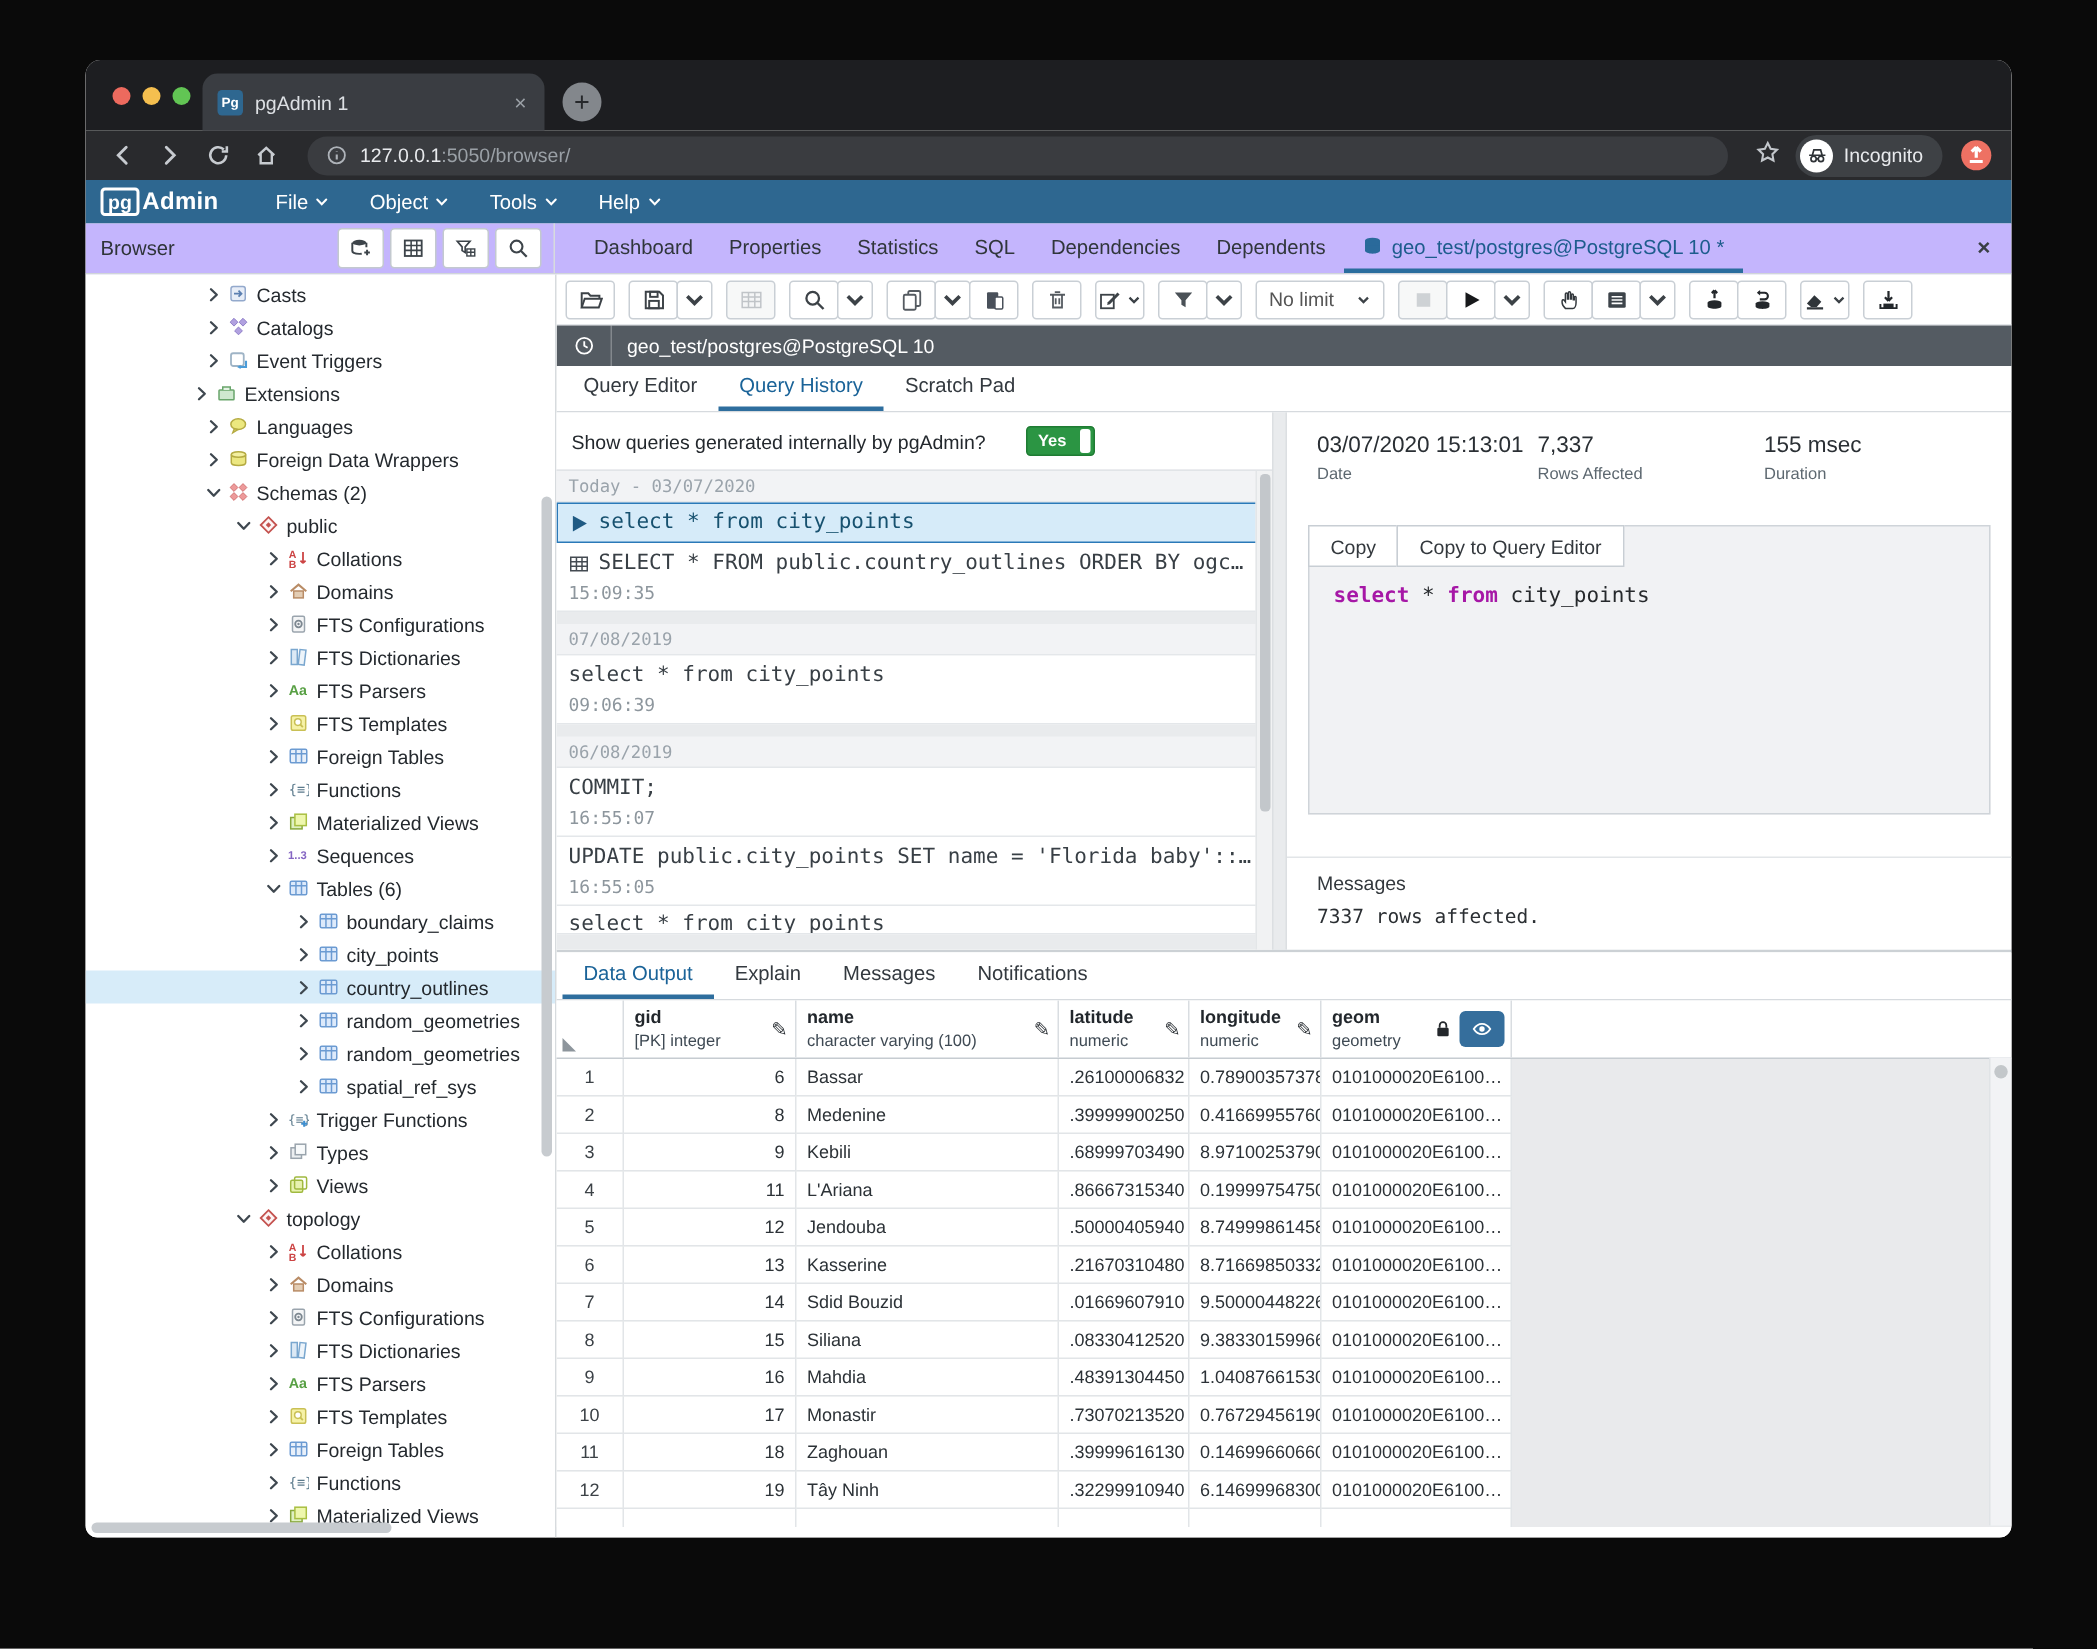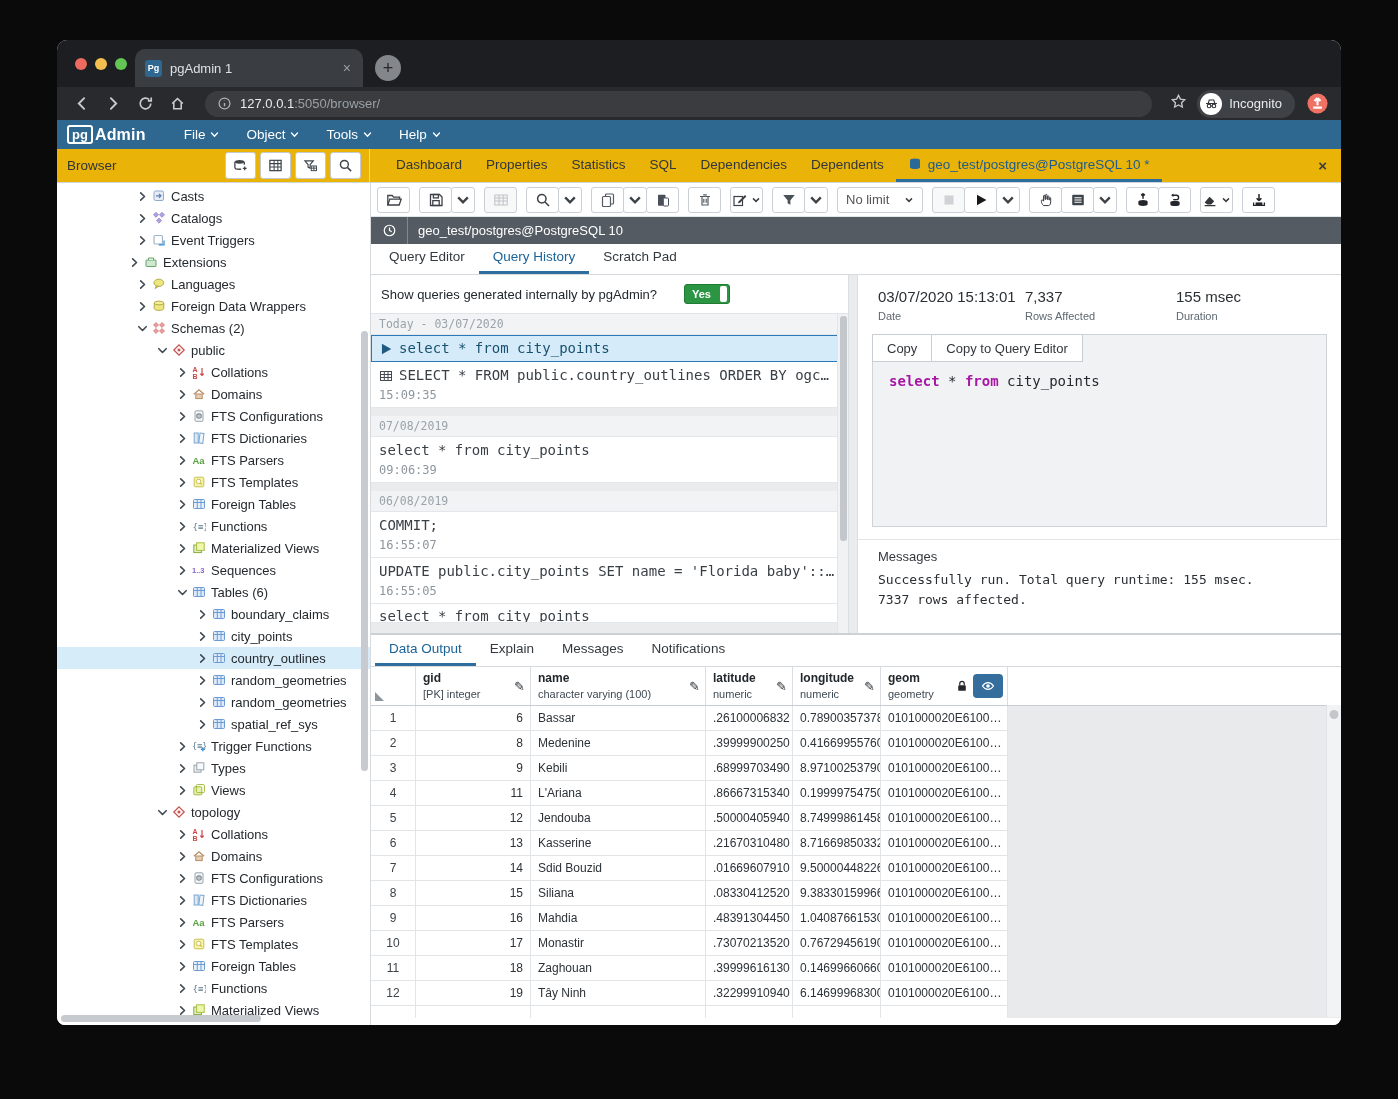--- a/index.html
+++ b/index.html
@@ -44,21 +44,21 @@
 
   
   .appbar{height:29px;background:#2e6790;display:flex;align-items:center;padding:0 10px;flex:none;}
   .logo{display:flex;align-items:center;color:#fff;margin-right:38px;}
   .pgbox{border:2px solid #fff;border-radius:3px;font-size:13px;font-weight:bold;padding:0 3px;line-height:15px;margin-right:2px;}
   .logoname{font-size:16px;font-weight:bold;letter-spacing:.2px;}
   .menu{display:flex;align-items:center;gap:5px;color:#fff;font-size:13.5px;margin-right:27px;}
   .menu .ic{width:9px;height:9px;}
 
   
-  .subbar{height:33px;display:flex;border-bottom:1px solid #d0d5d9;background:#eab308;flex:none;}
+  .subbar{height:33px;display:flex;border-bottom:1px solid #d0d5d9;background:#c4b5fd;flex:none;}
   .subleft{width:313px;display:flex;align-items:center;padding:0 8px 0 10px;border-right:1px solid #d7dbde;box-sizing:border-box;flex:none;}
   .sblabel{font-size:13.5px;color:#2f3439;}
   .sbicons{margin-left:auto;display:flex;gap:4px;}
   .sbtn{width:29px;height:25px;border:1px solid #c3c9cf;border-radius:3px;background:#fff;
         display:flex;align-items:center;justify-content:center;}
   .sbtn .ic{width:15px;height:15px;}
   .maintabs{flex:1;display:flex;align-items:stretch;padding-left:14px;min-width:0;}
   .mtab{display:flex;align-items:center;padding:0 12px;font-size:13.5px;color:#30363b;border-bottom:3px solid transparent;white-space:nowrap;}
   .mtab.act{color:#1d5c8d;border-bottom-color:#2a6d9e;gap:6px;}
   .mtab .ic{width:14px;height:14px;}
@@ -121,21 +121,21 @@
   .hic{width:14px;height:14px;margin-right:6px;flex:none;}
   .htime{font-family:"DejaVu Sans Mono",monospace;font-size:12px;line-height:15px;color:#8d969d;margin-top:3px;}
   .hentry.sel{background:#d6ebf9;border:1px solid #2a79b8;padding:3px 7px 3px;}
   .hentry.sel .hline{color:#17516f;}
   .hentry.sel .htime{color:#233c4e;font-weight:bold;}
   .hentry.partial{height:11px;overflow:hidden;padding-top:3px;}
   .htrack{position:absolute;right:0;top:0;bottom:0;width:10px;background:#f1f2f3;border-left:1px solid #e3e6e8;}
   .hthumb{position:absolute;right:1px;top:2px;width:7px;height:225px;background:#c3c7cb;border-radius:3px;}
   .hdivider{width:8px;background:#e9ebed;border-left:1px solid #dcdfe2;border-right:1px solid #dcdfe2;flex:none;}
 
-  .detail{flex:1;display:flex;flex-direction:column;background:#fff;min-width:0;}
+  .detail{flex:1;display:flex;flex-direction:column;background:#fff;min-width:0;gap:16px;}
   .stats{display:flex;padding:13px 20px 10px;}
   .stat.s0{width:147px;}.stat.s1{width:151px;}
   .sval{font-size:15px;color:#2a2f34;}
   .slab{font-size:11px;color:#5d6870;margin-top:5px;}
   .qbox{margin:2px 14px 0;border:1px solid #cfd4d9;background:#f1f2f4;height:193px;box-sizing:border-box;}
   .qbtns{display:flex;margin:-1px 0 0 -1px;}
   .qbtn{height:28px;background:#fff;border:1px solid #c8ced4;font-size:13px;color:#33383d;
         display:flex;align-items:center;padding:0 14px;box-sizing:border-box;}
   .qbtn + .qbtn{margin-left:-1px;}
   .qsql{padding:11px 16px;font-family:"DejaVu Sans Mono",monospace;font-size:14px;color:#26292c;}
@@ -1229,21 +1229,20 @@
               </div>
             <div class="qbox">
               <div class="qbtns" id="qbtns">
                   <div class="qbtn">Copy</div>
                   <div class="qbtn">Copy to Query Editor</div>
                 </div>
               <div class="qsql" id="qsql"><span class="kw">select</span><span> * </span><span class="kw">from</span><span> city_points</span></div>
             </div>
             <div class="msgs">
               <div class="mlab">Messages</div>
-              <div class="mline">Successfully run. Total query runtime: 155 msec.</div>
               <div class="mline">7337 rows affected.</div>
             </div>
           </div>
         </div>
 
         <div class="output">
           <div class="outtabs" id="outtabs">
               <div class="etab act">Data Output</div>
               <div class="etab">Explain</div>
               <div class="etab">Messages</div>

